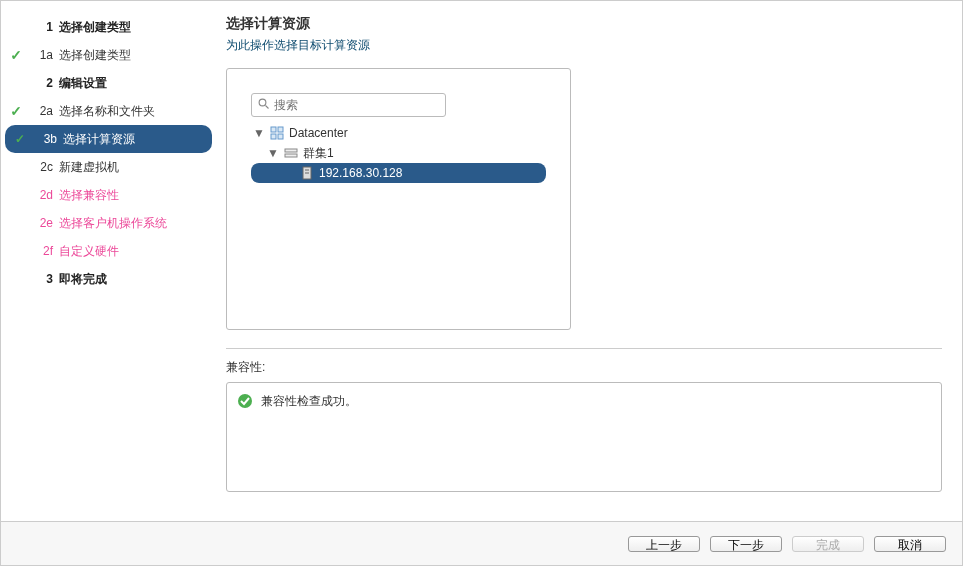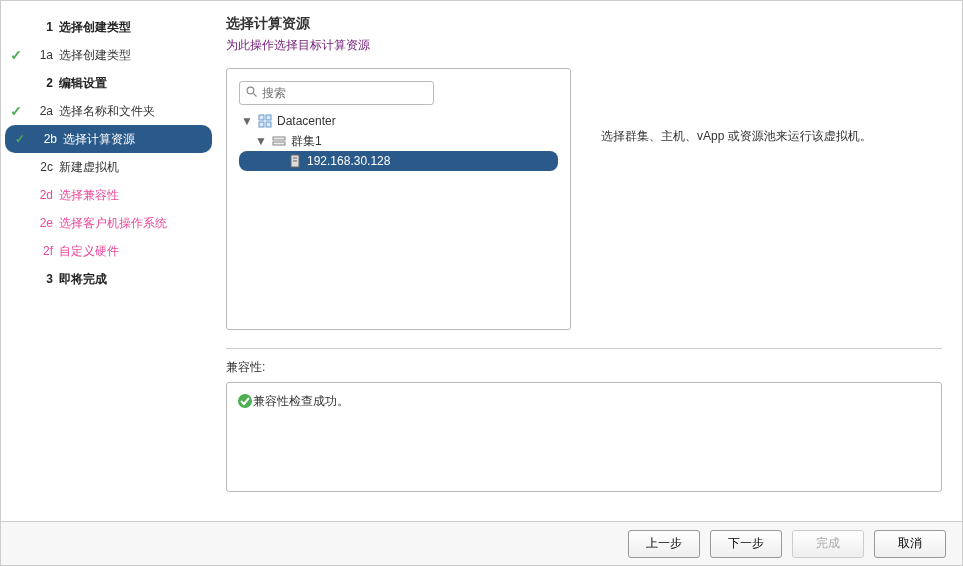--- a/index.html
+++ b/index.html
@@ -14,40 +14,40 @@
 .step { display: flex; align-items: center; padding: 4px 10px 4px 6px; line-height: 20px; }
 .step.major { font-weight: bold; color: #222; }
 .step.sub { color: #333; }
 .step.disabled { color: #ec4899; }
 .step.selected { background: #2a5a8a; color: #fff; border-radius: 10px; margin: 0 4px; }
 .step .mark { width: 18px; display: flex; justify-content: center; }
 .step .num { width: 28px; text-align: right; margin-right: 6px; }
 .check { color: #4caf50; font-weight: bold; font-size: 14px; }
 .content { flex: 1; padding: 14px 20px 0 10px; display: flex; flex-direction: column; }
 .content h2 { font-size: 14px; font-weight: bold; margin-bottom: 4px; }
-.subtitle { color: #701a75; margin-bottom: 14px; }
+.subtitle { color: #0c4a6e; margin-bottom: 14px; }
 .panel-row { display: flex; gap: 30px; }
-.tree-panel { border: 1px solid #bbb; border-radius: 3px; width: 345px; height: 262px; padding: 12px; }
+.tree-panel { border: 1px solid #bbb; border-radius: 3px; width: 345px; height: 262px; padding: 24px; }
 .searchbox { display: flex; align-items: center; border: 1px solid #bbb; border-radius: 3px; height: 24px; width: 195px; padding: 0 6px; margin-bottom: 6px; }
 .searchbox input { border: none; outline: none; flex: 1; font-size: 12px; }
 .tree { font-size: 12px; }
 .tree-row { display: flex; align-items: center; height: 20px; padding-left: 2px; }
 .tree-row.level1 { padding-left: 16px; }
 .tree-row.level2 { padding-left: 32px; border-radius: 8px; }
 .tree-row.selected { background: #2a5a8a; color: #fff; }
 .tw { width: 12px; text-align: center; color: #666; cursor: pointer; }
 .tree-row.selected .tw { color: #fff; }
 .tico { width: 16px; height: 16px; margin: 0 4px; display: inline-flex; }
 .side-help { flex: 1; padding-top: 60px; color: #333; }
 .divider { border-top: 1px solid #ccc; margin: 18px 0 10px; }
 .compat-label { margin-bottom: 6px; }
-.compat-box { border: 1px solid #bbb; border-radius: 3px; height: 110px; padding: 10px; display: flex; align-items: flex-start; }
+.compat-box { border: 1px solid #bbb; border-radius: 3px; height: 110px; padding: 10px; display: flex; align-items: flex-start; gap: 8px; }
 .compat-box .ok { color: #4caf50; font-size: 16px; line-height: 16px; }
 .footer { height: 44px; border-top: 1px solid #ccc; background: #f7f7f7; display: flex; justify-content: flex-end; align-items: center; gap: 10px; padding: 0 16px; }
-.btn { min-width: 72px; height: 28px; border: 1px solid #999; background: linear-gradient(#fff,#eee); border-radius: 3px; cursor: pointer; font-size: 12px; }
+.btn { min-width: 72px; height: 16px; border: 1px solid #999; background: linear-gradient(#fff,#eee); border-radius: 3px; cursor: pointer; font-size: 12px; }
 .btn:disabled { color: #aaa; border-color: #ccc; cursor: default; }
 </style>
 </head>
 <body>
 
 <div class="dialog">
 
   <div class="body">
     <div class="sidebar" id="sidebar">
         <div class="step major">
@@ -71,21 +71,21 @@
           <span class="mark">
             <span class="check">✓</span>
           </span>
           <span class="num">2a</span>
           <span>选择名称和文件夹</span>
         </div>
         <div class="step sub selected">
           <span class="mark">
             <span style="color:#4caf50;font-weight:bold;">✓</span>
           </span>
-          <span class="num">2b</span>
+          <span class="num">3b</span>
           <span>选择计算资源</span>
         </div>
         <div class="step sub">
           <span class="mark"></span>
           <span class="num">2c</span>
           <span>新建虚拟机</span>
         </div>
         <div class="step sub disabled">
           <span class="mark"></span>
           <span class="num">2d</span>
@@ -152,21 +152,20 @@
                   <svg width="16" height="16" viewBox="0 0 16 16">
                     <rect x="4" y="2" width="8" height="12" fill="#ddd" stroke="#666"></rect>
                     <line x1="6" y1="5" x2="10" y2="5" stroke="#666"></line>
                     <line x1="6" y1="8" x2="10" y2="8" stroke="#666"></line>
                   </svg>
                 </span>
                 <span>192.168.30.128</span>
               </div>
             </div>
         </div>
-        <div class="side-help">选择群集、主机、vApp 或资源池来运行该虚拟机。</div>
       </div>
 
       <div class="divider"></div>
       <div class="compat-label">兼容性:</div>
       <div class="compat-box">
         <span class="ok">
           <svg width="16" height="16" viewBox="0 0 16 16">
               <circle cx="8" cy="8" r="7" fill="#4caf50"></circle>
               <path d="M4 8 L7 11 L12 5" fill="none" stroke="#fff" stroke-width="2"></path>
             </svg>

